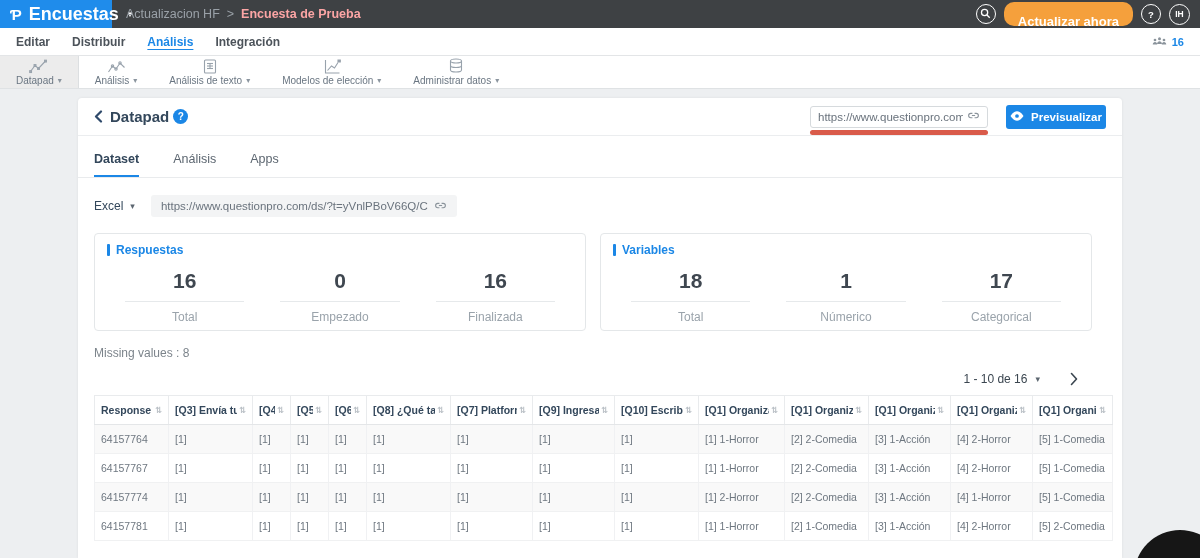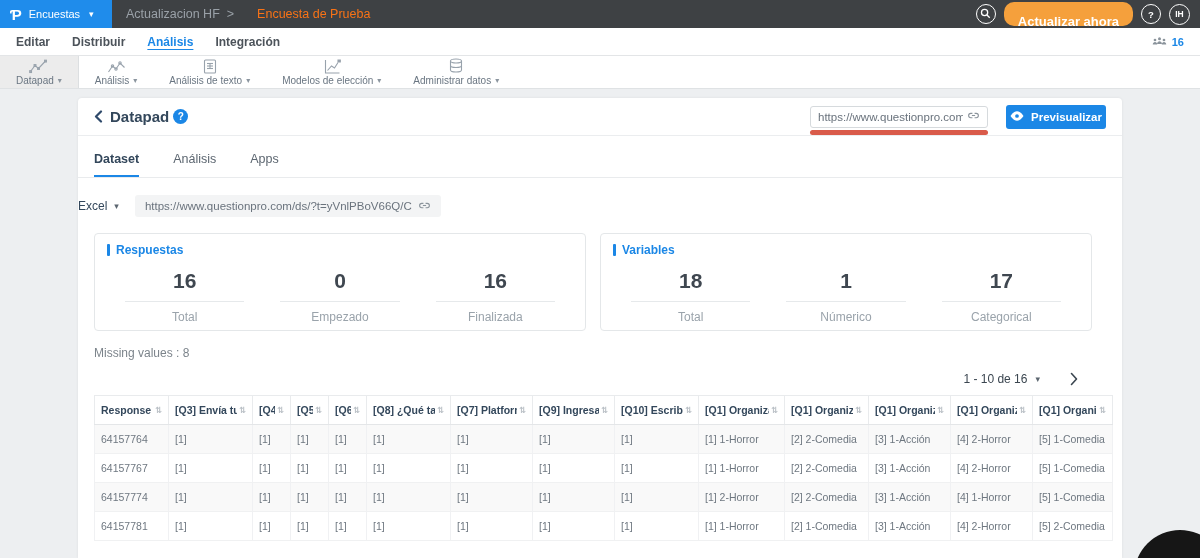--- a/index.html
+++ b/index.html
@@ -3,24 +3,24 @@
 <meta charset="utf-8">
 <style>
   * { margin:0; padding:0; box-sizing:border-box; }
   html,body { width:1200px; height:558px; overflow:hidden; }
   body { font-family:"Liberation Sans","DejaVu Sans",sans-serif; background:#edeff1; position:relative; }
 
   
   .topbar { height:28px; background:#3e4144; display:flex; align-items:stretch; }
   .logo-box { width:112px; background:#1f8ceb; color:#fff; display:flex; align-items:center; gap:7px; padding:0 10px; cursor:pointer; }
   .logo-glyph { font-size:15px; font-weight:bold; }
-  .logo-label { font-size:11px; }
+  .logo-label { font-size:18px;font-weight:bold; }
   .logo-caret { font-size:9px; margin-left:2px; }
   .breadcrumb { flex:1; display:flex; align-items:center; gap:7px; padding-left:14px; font-size:12.5px; color:#9aa1a8; }
-  .crumb-current { color:#f97316; font-weight:normal;margin-left:16px; }
+  .crumb-current { color:#fca5a5; font-weight:bold; }
   .top-actions { display:flex; align-items:center; gap:8px; padding-right:10px; }
   .circle-btn { width:20px; height:20px; border:1.5px solid #fff; border-radius:50%; color:#fff; display:flex; align-items:center; justify-content:center; font-size:9.5px; font-weight:bold; cursor:pointer; background:transparent; flex:0 0 auto; }
   .update-btn { background:#f5a03c; color:#fff; border:none; border-radius:10px; height:20px; padding:12px 14px; font-size:13px; font-weight:bold; cursor:pointer; font-family:inherit; }
 
   
   .navrow { height:28px; background:#fff; border-bottom:1px solid #e3e5e7; display:flex; align-items:center; padding:0 16px; gap:22px; }
   .nav-item { font-size:12px; font-weight:bold; color:#4c535a; cursor:pointer; }
   .nav-item.active { color:#1b87e6; text-decoration:underline; text-underline-offset:3px; }
   .nav-right { margin-left:auto; display:flex; align-items:center; gap:5px; }
   .nav-count { font-size:11px; color:#1b87e6; font-weight:bold; }
@@ -46,21 +46,21 @@
   .share-url-wrap { position:relative; }
   .share-url-box { width:178px; height:22px; border:1px solid #d6dadd; border-radius:3px; background:#fff; display:flex; align-items:center; padding:0 7px; font-size:11.5px; color:#6a737d; gap:4px; cursor:text; }
   .share-url-text { flex:1; white-space:nowrap; overflow:hidden; }
   .url-annotation { position:absolute; left:0; right:0; top:24px; height:5px; background:#d95b4a; border-radius:3px; }
   .preview-btn { background:#1b87e6; color:#fff; border:none; border-radius:3px; height:24px; padding:0 4px; font-size:11.5px; font-weight:bold; display:flex; align-items:center; gap:7px; cursor:pointer; font-family:inherit; }
 
   .tabsrow { display:flex; gap:34px; padding:16px 16px 0; border-bottom:1px solid #e9ebed; }
   .tab { font-size:12.5px; color:#5c6670; padding-bottom:9px; cursor:pointer; border-bottom:2px solid transparent; }
   .tab.active { color:#33475b; font-weight:bold; border-bottom-color:#1b87e6; }
 
-  .excel-row { display:flex; align-items:center; gap:16px; padding:17px 0 6px; }
+  .excel-row { display:flex; align-items:center; gap:16px; padding:17px 16px 6px; }
   .excel-select { display:flex; align-items:center; gap:7px; font-size:12px; color:#33475b; cursor:pointer; }
   .excel-caret { font-size:9px; color:#5c6670; }
   .dataset-url-pill { background:#f3f4f5; border-radius:3px; height:22px; display:flex; align-items:center; gap:6px; padding:0 10px; font-size:11.5px; color:#6a737d; cursor:pointer; }
 
   .cards-row { display:flex; gap:14px; padding:10px 30px 0 16px; }
   .card { flex:1; border:1px solid #e4e7e9; border-radius:4px; background:#fff; padding:9px 12px 6px; }
   .card-title { display:flex; align-items:center; gap:6px; }
   .card-title-bar { width:3px; height:12px; background:#1b87e6; border-radius:1px; }
   .card-title-text { color:#1b87e6; font-size:12px; font-weight:bold; }
   .stats { display:flex; margin-top:12px; }

